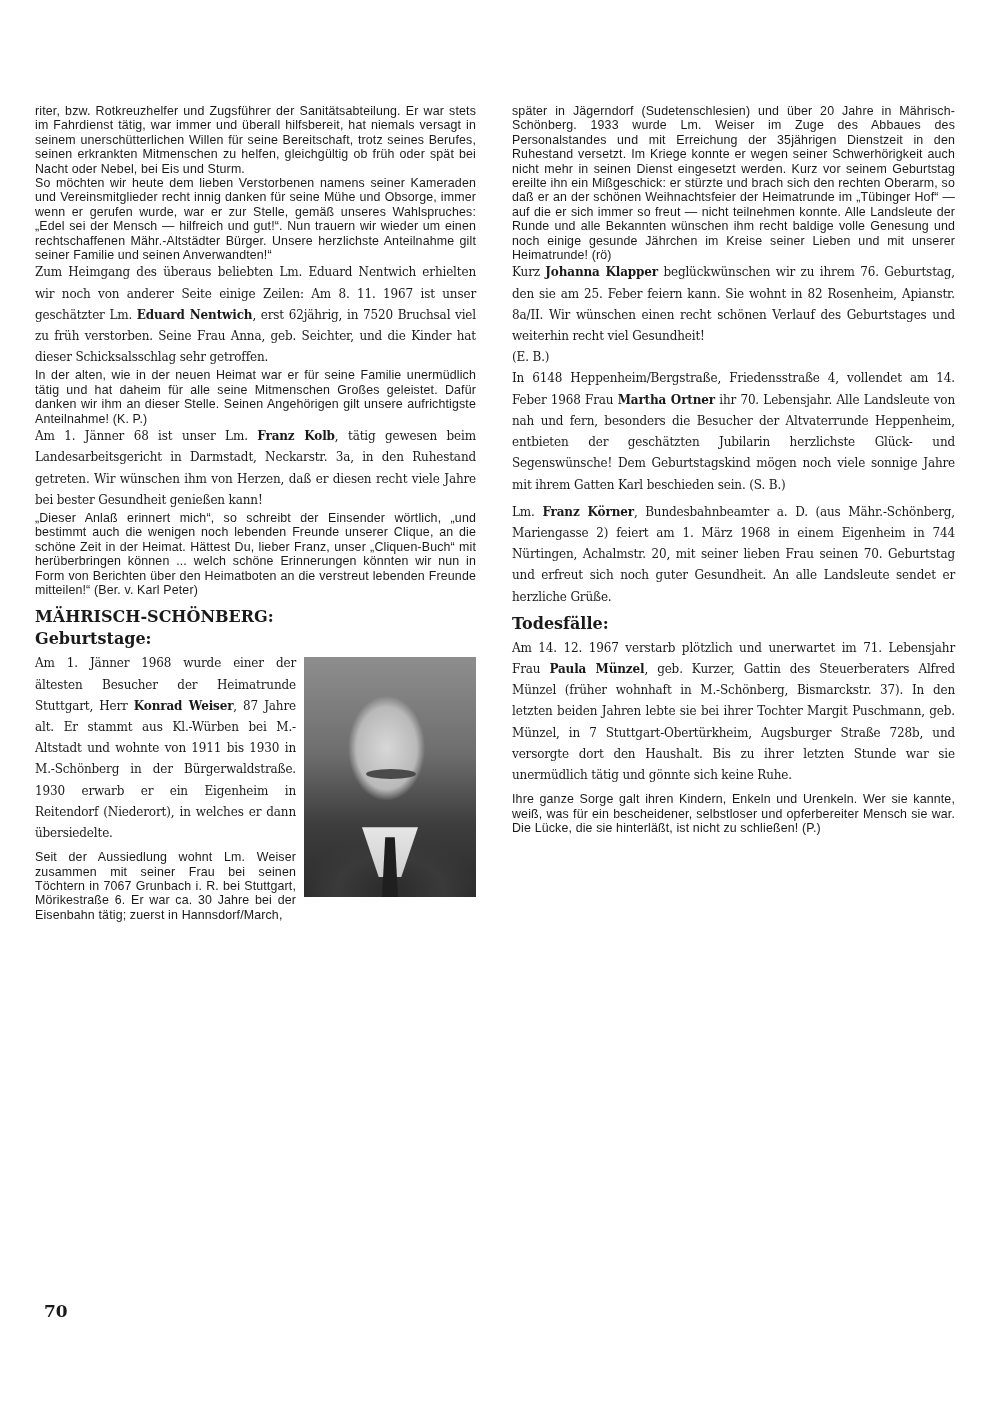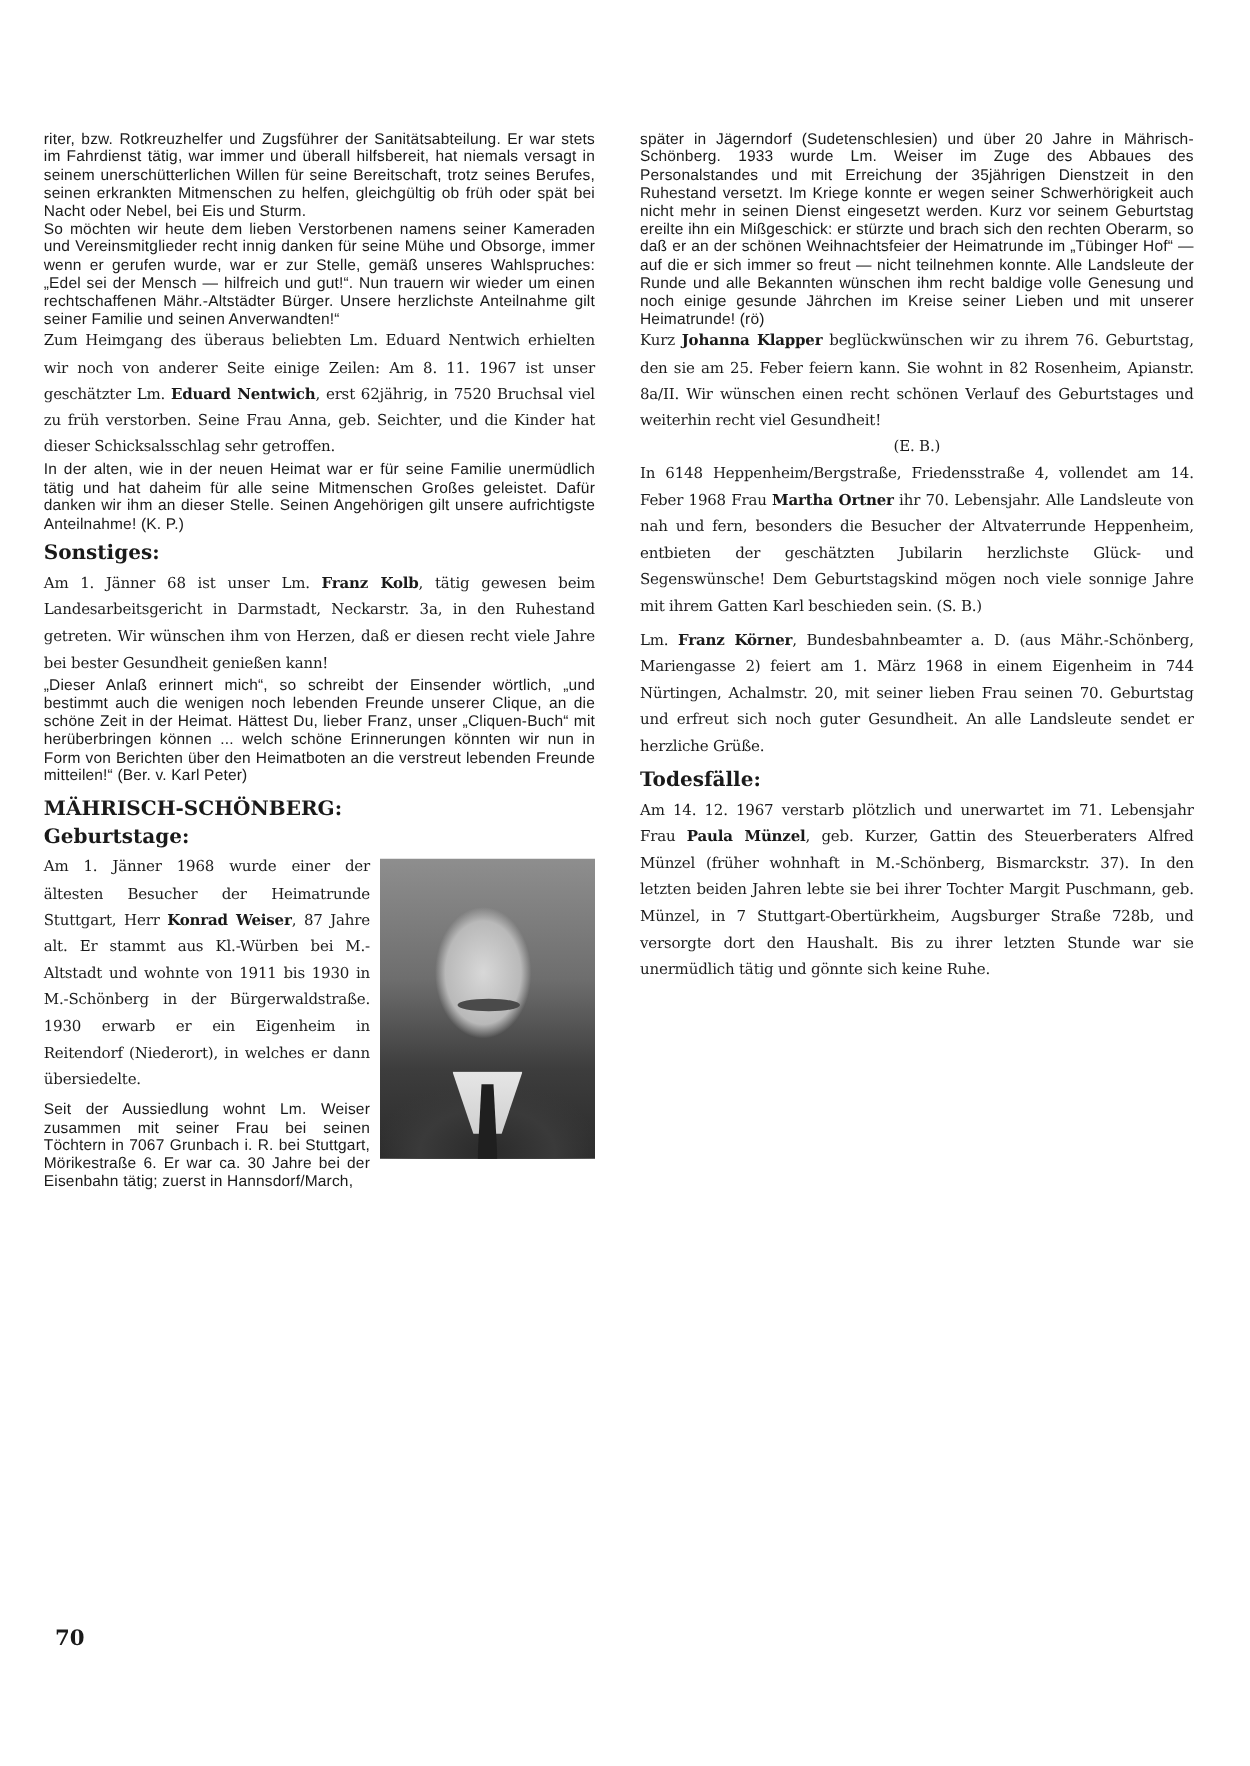--- a/index.html
+++ b/index.html
@@ -19,21 +19,21 @@
   .large {
     font-family: "DejaVu Serif", serif;
     font-size: 12px; line-height: 21.2px; letter-spacing: -0.15px;
   }
   .h {
     font-family: "DejaVu Serif", serif; font-weight: bold;
     font-size: 16px; line-height: 20px; margin: 6px 0 4px 0;
   }
   .gap { height: 6px; }
   b { font-weight: bold; }
-  .right-align { text-align: center; }
+  .right-align { text-align: left; }
   .photo {
     float: right; width: 172px; height: 240px; margin: 4px 0 2px 8px;
     background:
       radial-gradient(ellipse 55px 75px at 48% 38%, #d8d8d8 0%, #b9b9b9 55%, rgba(0,0,0,0) 70%),
       radial-gradient(ellipse 90px 60px at 50% 98%, #2a2a2a 0%, #3a3a3a 60%, rgba(0,0,0,0) 100%),
       linear-gradient(180deg, #8e8e8e 0%, #6e6e6e 40%, #3d3d3d 70%, #2b2b2b 100%);
     position: relative;
   }
   .photo .face-shade {
     position: absolute; left: 62px; top: 112px; width: 50px; height: 10px;
@@ -54,21 +54,20 @@
   }
 </style>
 </head>
 <body>
 
 <div class="col col-left">
   <p class="small">riter, bzw. Rotkreuzhelfer und Zugsführer der Sanitätsabteilung. Er war stets im Fahrdienst tätig, war immer und überall hilfsbereit, hat niemals versagt in seinem unerschütterlichen Willen für seine Bereitschaft, trotz seines Berufes, seinen erkrankten Mitmenschen zu helfen, gleichgültig ob früh oder spät bei Nacht oder Nebel, bei Eis und Sturm.</p>
   <p class="small">So möchten wir heute dem lieben Verstorbenen namens seiner Kameraden und Vereinsmitglieder recht innig danken für seine Mühe und Obsorge, immer wenn er gerufen wurde, war er zur Stelle, gemäß unseres Wahlspruches: „Edel sei der Mensch — hilfreich und gut!“. Nun trauern wir wieder um einen rechtschaffenen Mähr.-Altstädter Bürger. Unsere herzlichste Anteilnahme gilt seiner Familie und seinen Anverwandten!“</p>
   <p class="large"><span>Zum Heimgang des überaus beliebten Lm. Eduard Nentwich erhielten wir noch von anderer Seite einige Zeilen: Am 8. 11. 1967 ist unser geschätzter Lm. </span><b>Eduard Nentwich</b><span>, erst 62jährig, in 7520 Bruchsal viel zu früh verstorben. Seine Frau Anna, geb. Seichter, und die Kinder hat dieser Schicksalsschlag sehr getroffen.</span></p>
   <p class="small">In der alten, wie in der neuen Heimat war er für seine Familie unermüdlich tätig und hat daheim für alle seine Mitmenschen Großes geleistet. Dafür danken wir ihm an dieser Stelle. Seinen Angehörigen gilt unsere aufrichtigste Anteilnahme! (K. P.)</p>
-  <div class="h">Sonstiges:</div>
   <p class="large"><span>Am 1. Jänner 68 ist unser Lm. </span><b>Franz Kolb</b><span>, tätig gewesen beim Landesarbeitsgericht in Darmstadt, Neckarstr. 3a, in den Ruhestand getreten. Wir wünschen ihm von Herzen, daß er diesen recht viele Jahre bei bester Gesundheit genießen kann!</span></p>
   <p class="small">„Dieser Anlaß erinnert mich“, so schreibt der Einsender wörtlich, „und bestimmt auch die wenigen noch lebenden Freunde unserer Clique, an die schöne Zeit in der Heimat. Hättest Du, lieber Franz, unser „Cliquen-Buch“ mit herüberbringen können ... welch schöne Erinnerungen könnten wir nun in Form von Berichten über den Heimatboten an die verstreut lebenden Freunde mitteilen!“ (Ber. v. Karl Peter)</p>
   <div class="h" style="margin-top:10px;margin-bottom:2px;">MÄHRISCH-SCHÖNBERG:</div>
   <div class="h" style="margin-top:2px;">Geburtstage:</div>
   <div class="photo" title="Portrait photo of Konrad Weiser">
     <div class="face-shade"></div>
     <div class="collar"></div>
     <div class="tie"></div>
   </div>
   <p class="large"><span>Am 1. Jänner 1968 wurde einer der ältesten Besucher der Heimatrunde Stuttgart, Herr </span><b>Konrad Weiser</b><span>, 87 Jahre alt. Er stammt aus Kl.-Würben bei M.-Altstadt und wohnte von 1911 bis 1930 in M.-Schönberg in der Bürgerwaldstraße. 1930 erwarb er ein Eigenheim in Reitendorf (Niederort), in welches er dann übersiedelte.</span></p>
@@ -79,16 +78,17 @@
 <div class="col col-right">
   <p class="small">später in Jägerndorf (Sudetenschlesien) und über 20 Jahre in Mährisch-Schönberg. 1933 wurde Lm. Weiser im Zuge des Abbaues des Personalstandes und mit Erreichung der 35jährigen Dienstzeit in den Ruhestand versetzt. Im Kriege konnte er wegen seiner Schwerhörigkeit auch nicht mehr in seinen Dienst eingesetzt werden. Kurz vor seinem Geburtstag ereilte ihn ein Mißgeschick: er stürzte und brach sich den rechten Oberarm, so daß er an der schönen Weihnachtsfeier der Heimatrunde im „Tübinger Hof“ — auf die er sich immer so freut — nicht teilnehmen konnte. Alle Landsleute der Runde und alle Bekannten wünschen ihm recht baldige volle Genesung und noch einige gesunde Jährchen im Kreise seiner Lieben und mit unserer Heimatrunde! (rö)</p>
   <p class="large"><span>Kurz </span><b>Johanna Klapper</b><span> beglückwünschen wir zu ihrem 76. Geburtstag, den sie am 25. Feber feiern kann. Sie wohnt in 82 Rosenheim, Apianstr. 8a/II. Wir wünschen einen recht schönen Verlauf des Geburtstages und weiterhin recht viel Gesundheit!</span></p>
   <p class="large right-align">(E. B.)</p>
   <p class="large"><span>In 6148 Heppenheim/Bergstraße, Friedensstraße 4, vollendet am 14. Feber 1968 Frau </span><b>Martha Ortner</b><span> ihr 70. Lebensjahr. Alle Landsleute von nah und fern, besonders die Besucher der Altvaterrunde Heppenheim, entbieten der geschätzten Jubilarin herzlichste Glück- und Segenswünsche! Dem Geburtstagskind mögen noch viele sonnige Jahre mit ihrem Gatten Karl beschieden sein. (S. B.)</span></p>
   <div class="gap"></div>
   <p class="large"><span>Lm. </span><b>Franz Körner</b><span>, Bundesbahnbeamter a. D. (aus Mähr.-Schönberg, Mariengasse 2) feiert am 1. März 1968 in einem Eigenheim in 744 Nürtingen, Achalmstr. 20, mit seiner lieben Frau seinen 70. Geburtstag und erfreut sich noch guter Gesundheit. An alle Landsleute sendet er herzliche Grüße.</span></p>
   <div class="h">Todesfälle:</div>
   <p class="large"><span>Am 14. 12. 1967 verstarb plötzlich und unerwartet im 71. Lebensjahr Frau </span><b>Paula Münzel</b><span>, geb. Kurzer, Gattin des Steuerberaters Alfred Münzel (früher wohnhaft in M.-Schönberg, Bismarckstr. 37). In den letzten beiden Jahren lebte sie bei ihrer Tochter Margit Puschmann, geb. Münzel, in 7 Stuttgart-Obertürkheim, Augsburger Straße 728b, und versorgte dort den Haushalt. Bis zu ihrer letzten Stunde war sie unermüdlich tätig und gönnte sich keine Ruhe.</span></p>
   <div class="gap"></div>
+  <p class="small">Ihre ganze Sorge galt ihren Kindern, Enkeln und Urenkeln. Wer sie kannte, weiß, was für ein bescheidener, selbstloser und opferbereiter Mensch sie war. Die Lücke, die sie hinterläßt, ist nicht zu schließen! (P.)</p>
   <div class="gap"></div>
 </div>
 
 <div class="page-number">70</div>
 
 </body></html>

